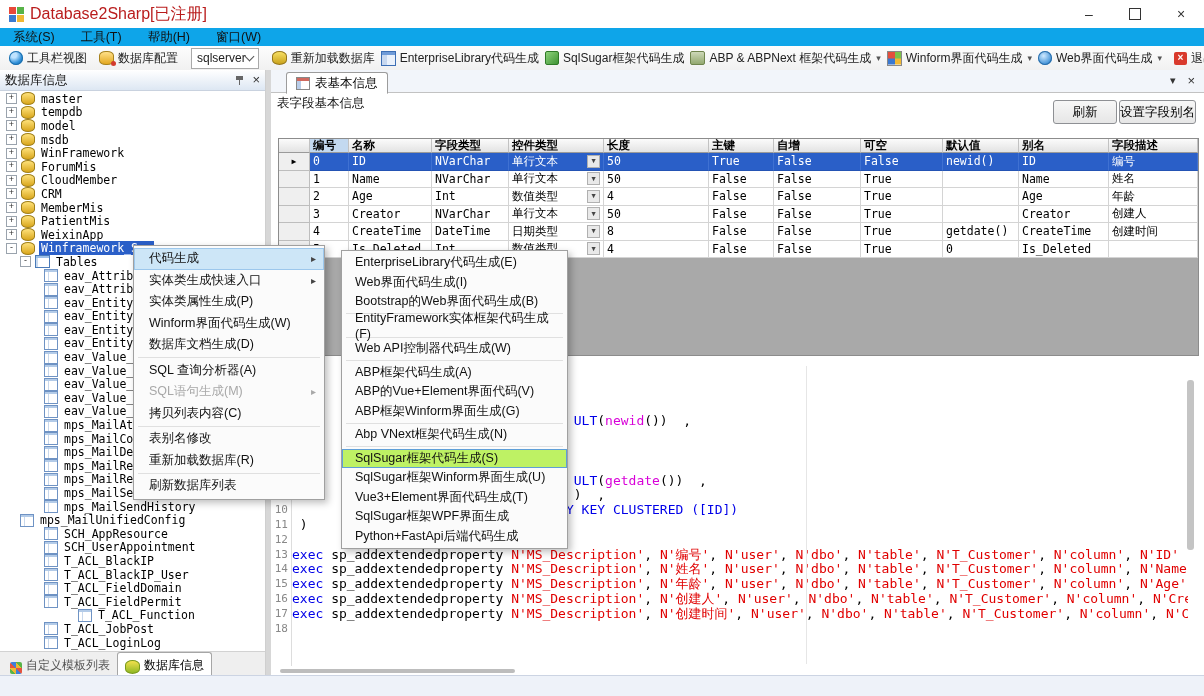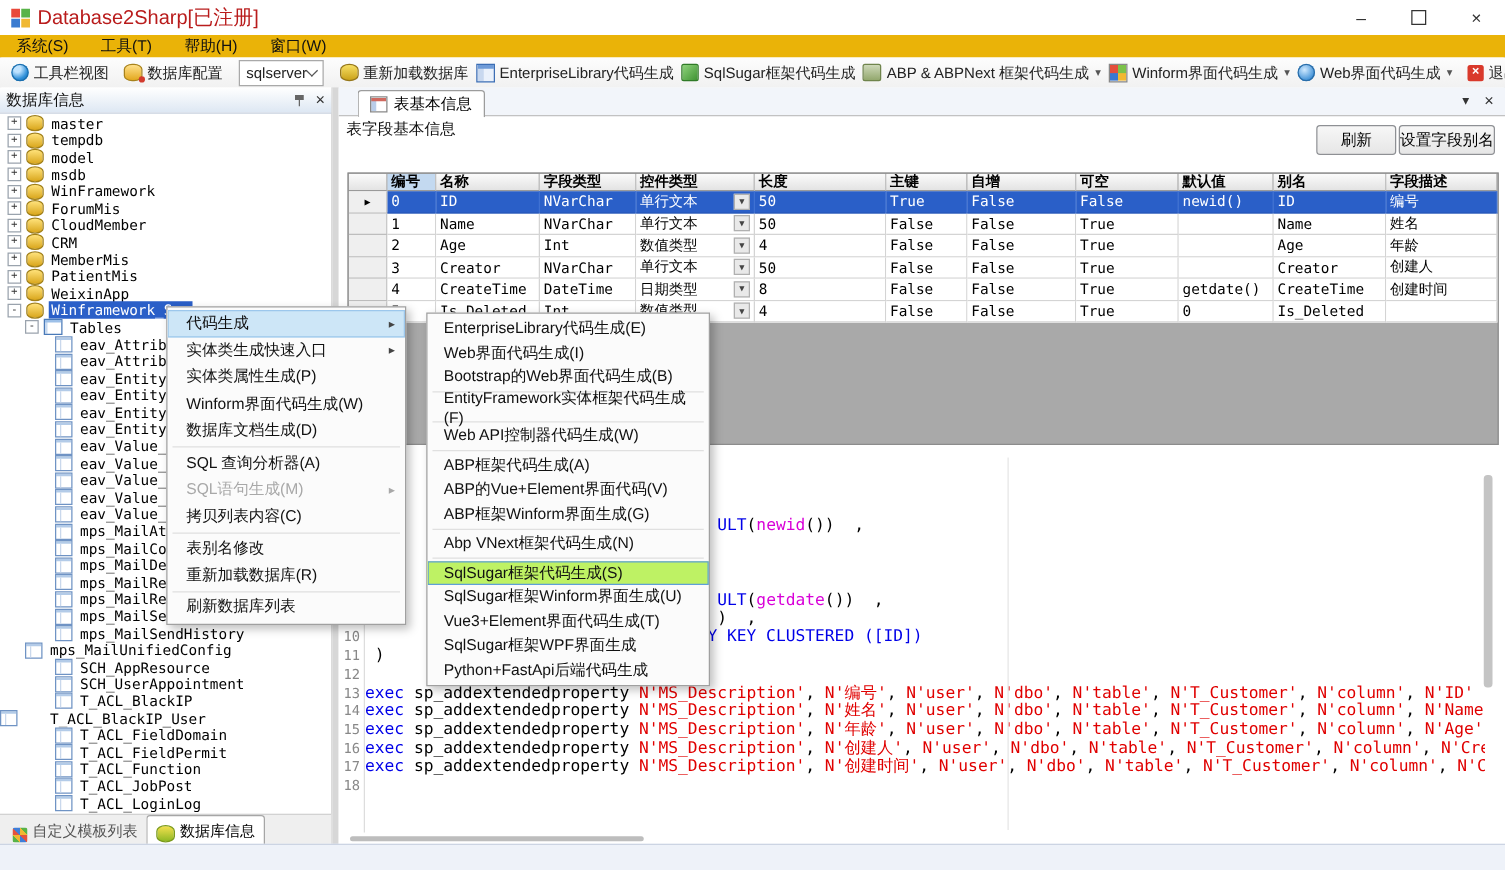--- a/index.html
+++ b/index.html
@@ -13,21 +13,21 @@
     linear-gradient(#e8483a,#e8483a) 0 0/7px 7px no-repeat,
     linear-gradient(#58b348,#58b348) 8px 0/7px 7px no-repeat,
     linear-gradient(#3a7bd0,#3a7bd0) 0 8px/7px 7px no-repeat,
     linear-gradient(#f0b832,#f0b832) 8px 8px/7px 7px no-repeat}
   .title{font-size:16px;color:#b91c1c}
   .win-controls{margin-left:auto;display:flex;height:100%}
   .wc{width:46px;display:flex;align-items:center;justify-content:center;font-size:14px;color:#333}
   .wc-max-box{width:10px;height:10px;border:1px solid #333}
 
   
-  .menubar{position:absolute;top:28px;left:0;right:0;height:18px;background:#eab308;display:flex;align-items:center;font-size:12.5px;color:#111}
+  .menubar{position:absolute;top:28px;left:0;right:0;height:18px;background:#0ea5e9;display:flex;align-items:center;font-size:12.5px;color:#111}
   .menu-item{padding:0 13px}
 
   
   .toolbar{position:absolute;top:46px;left:0;right:0;height:24px;background:linear-gradient(#fdfdfd,#f1f1f1);border-bottom:1px solid #e2e2e2;display:flex;align-items:center;font-size:12px;color:#222;padding-left:2px;white-space:nowrap}
   .tb-grip{width:5px;height:15px;margin:0 2px;background:repeating-linear-gradient(180deg,#c4c4c4 0 2px,transparent 2px 4px);background-size:2px 100%;background-repeat:no-repeat;background-position:1px 0}
   .tb-btn{display:flex;align-items:center;gap:4px;padding:1px 3px;border-radius:2px}
   .tb-sep{width:1px;height:16px;background:#d6d6d6;margin:0 3px}
   .tb-combo{width:100px;height:19px;border:1px solid #a9a9a9;background:#fff;display:flex;align-items:center;padding:0 5px;margin:0 4px;font-size:12px}
   .chev{width:6px;height:6px;border-right:1.4px solid #555;border-bottom:1.4px solid #555;transform:rotate(45deg);margin-left:auto;margin-top:-3px}
   .tb-arrow{font-size:9px;color:#555;margin-left:1px}
@@ -352,33 +352,33 @@
           <span class="tlabel">SCH_AppResource</span>
         </div>
         <div class="trow" style="padding-left: 44px;">
           <span class="icon i-tableleaf"></span>
           <span class="tlabel">SCH_UserAppointment</span>
         </div>
         <div class="trow" style="padding-left: 44px;">
           <span class="icon i-tableleaf"></span>
           <span class="tlabel">T_ACL_BlackIP</span>
         </div>
-        <div class="trow" style=" gap: 20px;">
+        <div class="trow" style="padding-left: 44px;">
           <span class="icon i-tableleaf"></span>
           <span class="tlabel">T_ACL_BlackIP_User</span>
         </div>
         <div class="trow" style="padding-left: 44px;">
           <span class="icon i-tableleaf"></span>
           <span class="tlabel">T_ACL_FieldDomain</span>
         </div>
         <div class="trow" style="padding-left: 44px;">
           <span class="icon i-tableleaf"></span>
           <span class="tlabel">T_ACL_FieldPermit</span>
         </div>
-        <div class="trow" style="padding-left: 44px;">
+        <div class="trow" style="padding-left: 44px; margin-left: 34px;">
           <span class="icon i-tableleaf"></span>
           <span class="tlabel">T_ACL_Function</span>
         </div>
         <div class="trow" style="padding-left: 44px;">
           <span class="icon i-tableleaf"></span>
           <span class="tlabel">T_ACL_JobPost</span>
         </div>
         <div class="trow" style="padding-left: 44px;">
           <span class="icon i-tableleaf"></span>
           <span class="tlabel">T_ACL_LoginLog</span>

